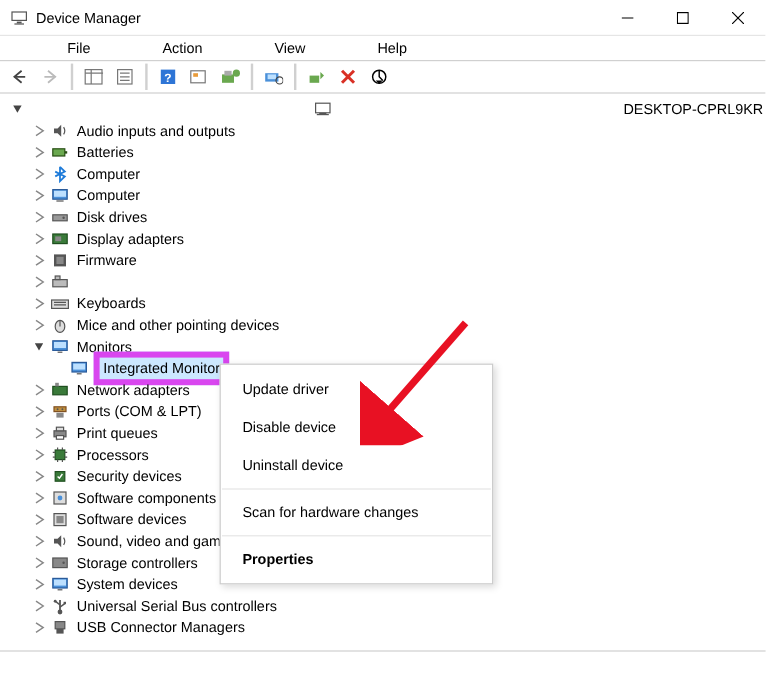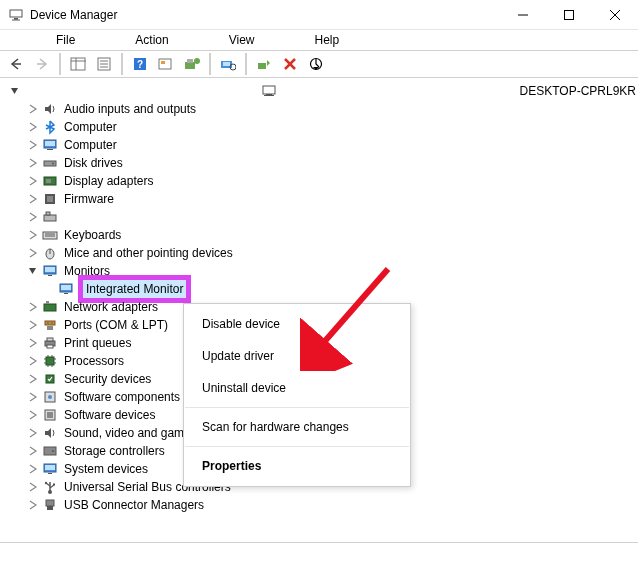--- a/index.html
+++ b/index.html
@@ -182,20 +182,34 @@
       </span>
     <span class="icn">
         <svg width="16" height="16">
           <path d="M3 6 L6 6 L9 3 L9 13 L6 10 L3 10 Z" fill="#555"></path>
           <path d="M11 5 Q13 8 11 11" fill="none" stroke="#555"></path>
         </svg>
       </span>
     <span class="label">Audio inputs and outputs</span>
   </div>
 
+  <div class="node lvl1">
+    <span class="exp">
+        <svg width="10" height="10">
+          <path d="M2 1 L8 5 L2 9" fill="none" stroke="#888" stroke-width="1.2"></path>
+        </svg>
+      </span>
+    <span class="icn">
+        <svg width="16" height="16">
+          <rect x="2" y="5" width="10" height="6" fill="#6aa84f" stroke="#274e13"></rect>
+          <rect x="12" y="7" width="2" height="2" fill="#274e13"></rect>
+        </svg>
+      </span>
+    <span class="label">Batteries</span>
+  </div>
 
   <div class="node lvl1">
     <span class="exp">
         <svg width="10" height="10">
           <path d="M2 1 L8 5 L2 9" fill="none" stroke="#888" stroke-width="1.2"></path>
         </svg>
       </span>
     <span class="icn">
         <svg width="16" height="16">
           <path d="M8 2 L8 14 L12 10 L4 6 M8 2 L12 6 L4 10" fill="none" stroke="#1e7bd9" stroke-width="1.5"></path>
@@ -526,22 +540,22 @@
     <span class="icn">
         <svg width="16" height="16">
           <rect x="4" y="3" width="8" height="6" fill="#888" stroke="#555"></rect>
           <rect x="5" y="9" width="6" height="4" fill="#555"></rect>
         </svg>
       </span>
     <span class="label">USB Connector Managers</span>
   </div>
 
   <div class="ctxmenu">
+    <div class="mi">Update driver</div>
     <div class="mi">Disable device</div>
-    <div class="mi">Update driver</div>
     <div class="mi">Uninstall device</div>
     <div class="msep"></div>
     <div class="mi">Scan for hardware changes</div>
     <div class="msep"></div>
     <div class="mi bold">Properties</div>
   </div>
 
   <svg class="arrow" width="100" height="110">
     <defs>
         <marker id="ah" markerWidth="12" markerHeight="12" refX="2" refY="6" orient="auto">

